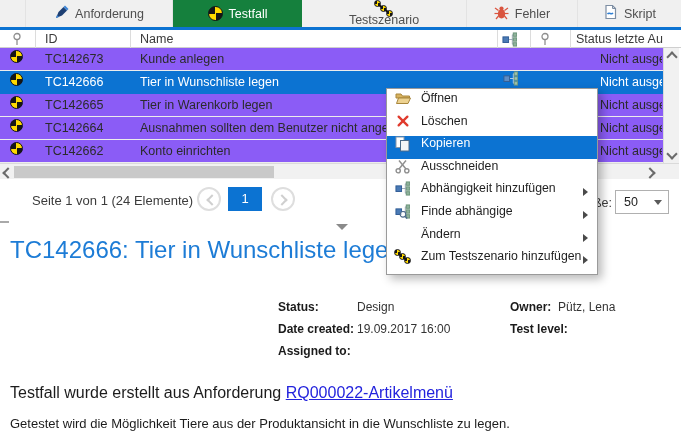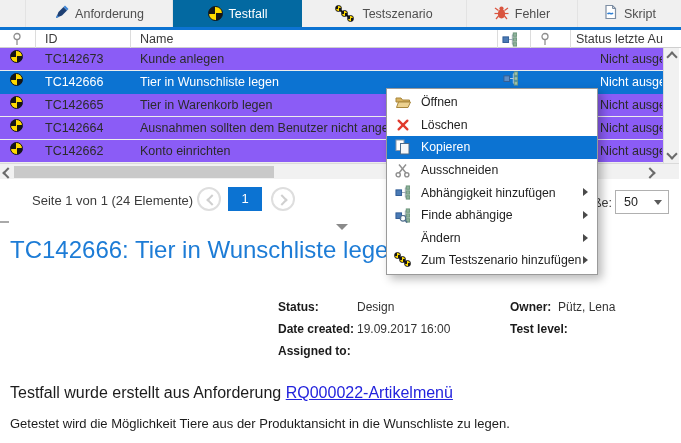--- a/index.html
+++ b/index.html
@@ -4,21 +4,21 @@
 <style>
   html,body{margin:0;padding:0;background:#fff;}
   #app{position:relative;width:681px;height:443px;background:#fff;overflow:hidden;
        font-family:"Liberation Sans",sans-serif;font-size:12.5px;color:#2b2b2b;}
 
   
   .tabbar{position:absolute;left:0;top:0;width:681px;height:27px;background:#f0f0f0;display:flex;}
   .tab-spacer{width:25px;border-right:1px solid #e3e3e3;}
   .tab{display:flex;align-items:center;justify-content:center;gap:6px;color:#4f4f4f;
        border-right:1px solid #e3e3e3;box-sizing:border-box;cursor:default;}
-  .tab.active{background:#0369a1;color:#fff;border-right:none;}
+  .tab.active{background:#15803d;color:#fff;border-right:none;}
   .tab-underline{position:absolute;left:0;top:27px;width:681px;height:3px;background:#0c73d2;}
 
   
   .qc{display:inline-block;border-radius:50%;border:1px solid #141414;box-sizing:border-box;
       background:conic-gradient(#ffd900 0 90deg,#161616 90deg 180deg,#ffd900 180deg 270deg,#161616 270deg 360deg);}
   .qc15{width:15px;height:15px;} .qc13{width:13px;height:13px;} .qc6{width:7px;height:7px;border-width:1px;}
 
   .ts-icon{position:relative;width:21px;height:17px;display:inline-block;}
   .ts-line{position:absolute;left:4px;top:3px;width:17px;height:2px;background:#111;
            transform:rotate(38deg);transform-origin:0 0;}
@@ -75,21 +75,21 @@
   .fcol2{left:278px;} .fcol2 .flabel{min-width:79px;}
   .fcol3{left:510px;} .fcol3 .flabel{min-width:44px;margin-right:4px;}
   .desc1{position:absolute;left:10px;top:384px;font-size:16px;color:#1c1c1c;}
   .desc2{position:absolute;left:10px;top:416px;font-size:13px;color:#1c1c1c;}
   .desc-link{color:#2323dd;text-decoration:underline;cursor:pointer;}
 
   
   .cmenu{position:absolute;left:386px;top:88px;width:212px;height:187px;background:#fff;
          border:1px solid #9a9a9a;box-sizing:border-box;box-shadow:4px 4px 9px rgba(0,0,0,0.28);
          z-index:50;padding-top:2px;}
-  .mi{position:relative;height:22.6px;display:flex;align-items:center;font-size:12.3px;color:#1f1f1f;}
+  .mi{position:relative;height:22.6px;display:flex;align-items:flex-start;font-size:12.3px;color:#1f1f1f;}
   .mi.hl{background:#0c73d2;color:#fff;}
   .mi-icon{width:17px;margin-left:7px;display:flex;justify-content:center;line-height:0;}
   .mi-label{margin-left:10px;white-space:nowrap;}
   .mi-arrow{position:absolute;right:9px;top:7px;width:0;height:0;border-top:4px solid transparent;
             border-bottom:4px solid transparent;border-left:5px solid #4a4a4a;}
 </style>
 </head>
 <body>
 
 <div id="app">
@@ -103,21 +103,21 @@
             <path d="M9.5 2 L13 5.5 14.5 4 11 0.5z" fill="#3c85d6"></path>
             <path d="M2 13 l3 -1 -2 -2z" fill="#3c85d6"></path>
           </svg>
       </span>
       <span>Anforderung</span>
     </div>
     <div class="tab active" style="width:129px;">
       <span class="qc qc15"></span>
       <span>Testfall</span>
     </div>
-    <div class="tab" style="width:165px;">
+    <div class="tab" style="width:165px;flex-direction:column;">
       <span class="ts-icon">
         <span class="ts-line"></span>
           <span class="qc qc6 ts-d1"></span>
           <span class="qc qc6 ts-d2"></span>
           <span class="qc qc6 ts-d3"></span>
       </span>
       <span>Testszenario</span>
     </div>
     <div class="tab" style="width:111px;">
       <span>

